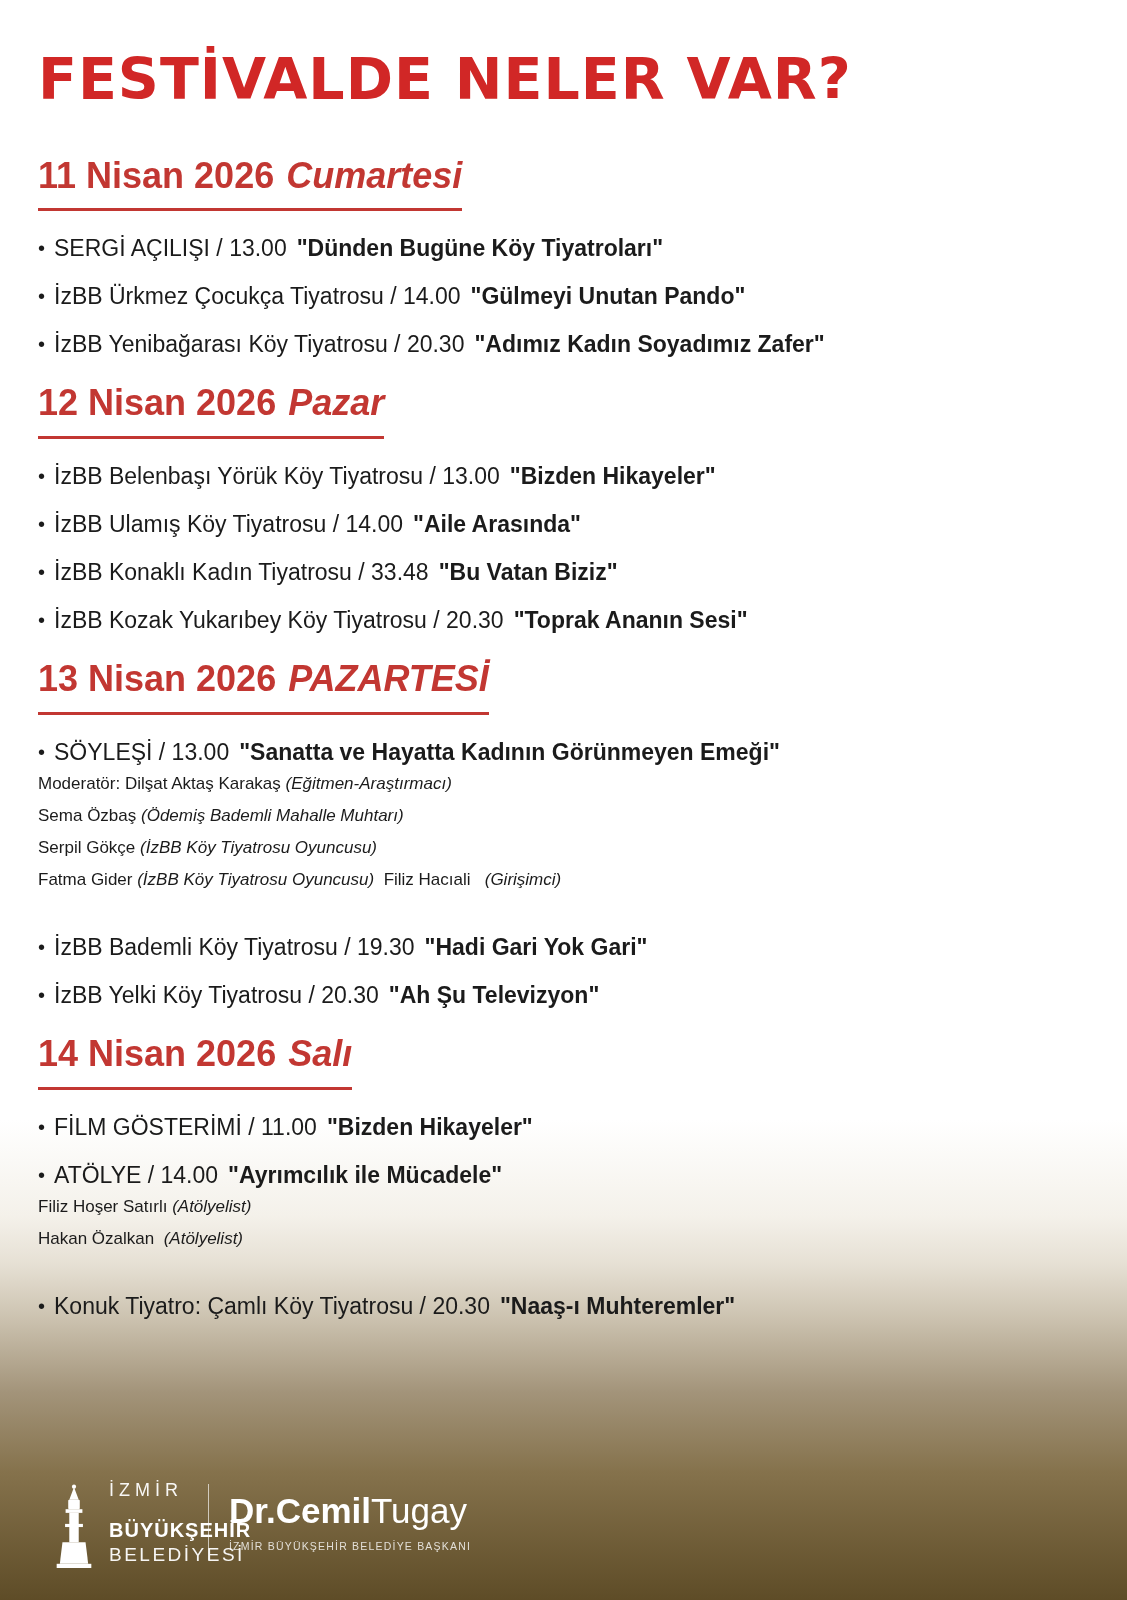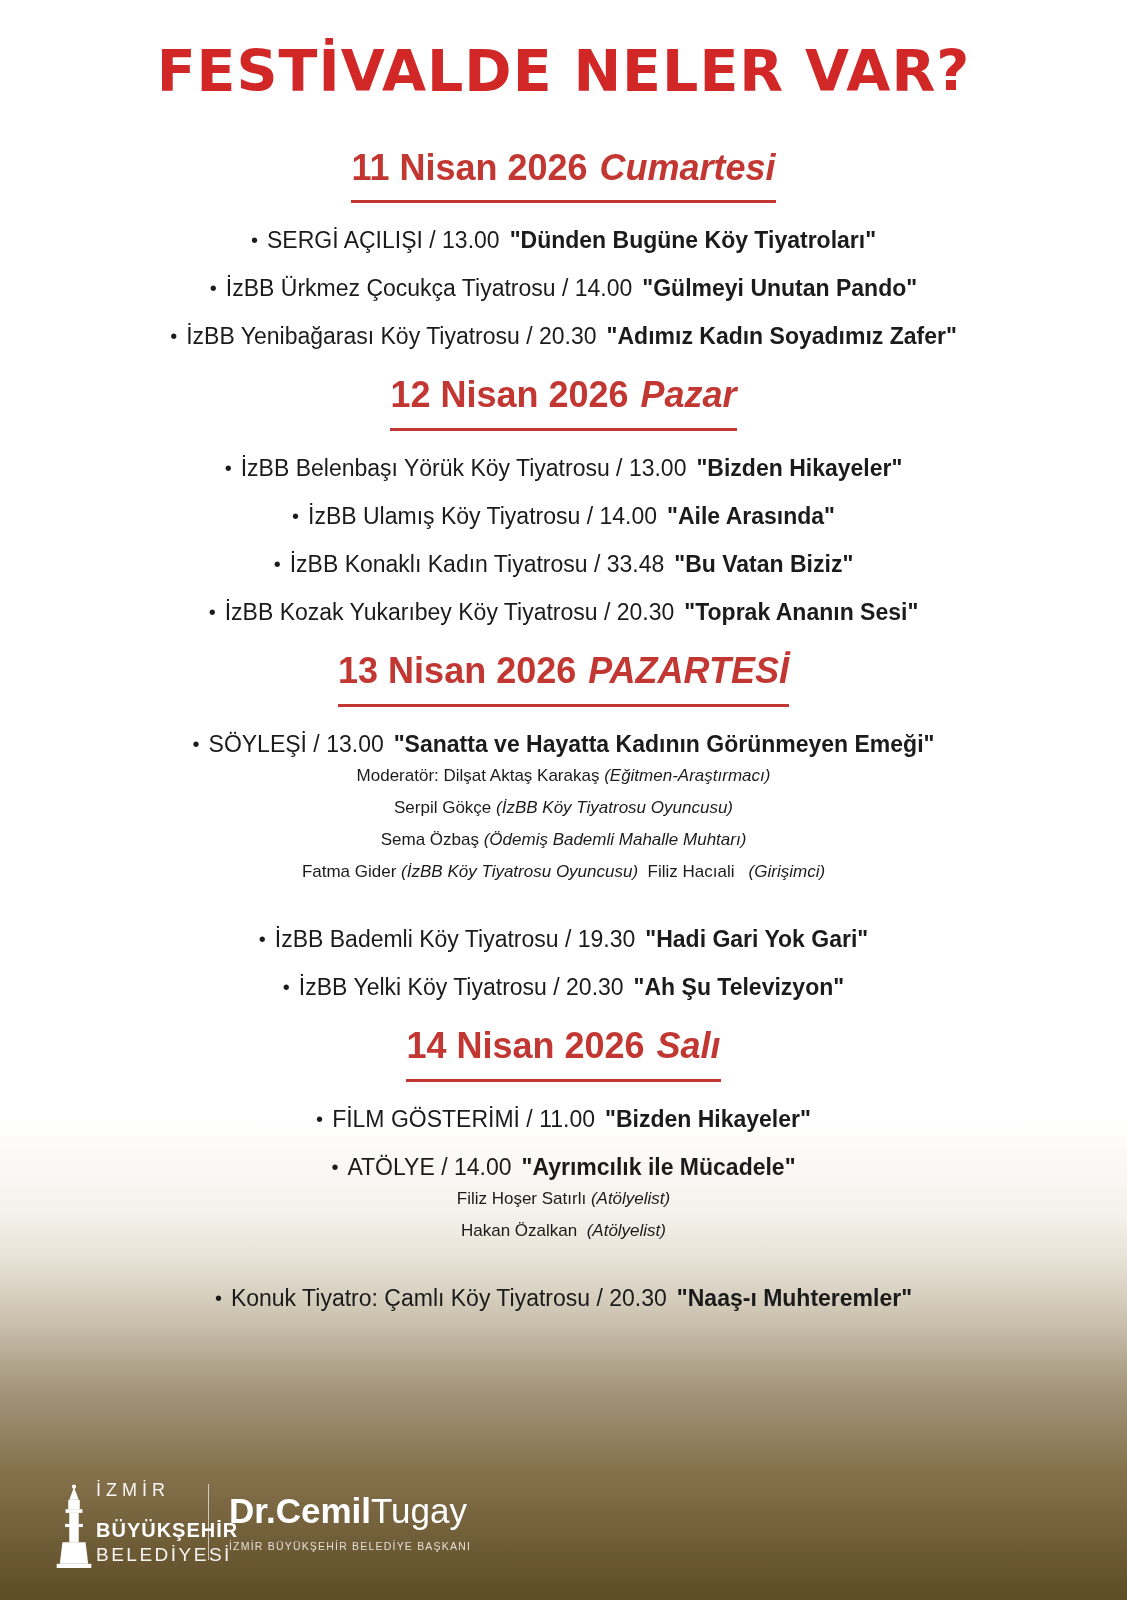--- a/index.html
+++ b/index.html
@@ -16,21 +16,21 @@
     width:1127px;height:1600px;
     margin:0 auto;
     overflow:hidden;
     font-family:"Liberation Sans",sans-serif;
     background:linear-gradient(180deg,
       #ffffff 0%, #ffffff 70%,
       #f4f1ea 76%, #e6e0d4 79%,
       #cfc6b4 82%, #a3947a 87%,
       #85724c 92%, #5e4c27 100%);
   }
-  .content{position:absolute;top:40px;left:38px;width:1051px;text-align:center;}
+  .content{position:absolute;top:48px;left:38px;width:1051px;}
   .poster-title{
     font-family:"DejaVu Sans",sans-serif;
     font-weight:800;
     font-size:57px;
     letter-spacing:1px;
     color:var(--title-red);
     margin:0 0 46px 0;
     line-height:1.1;
   }
   .section{margin-bottom:24px;}
@@ -47,21 +47,21 @@
   .sec-head .day{font-style:italic;margin-left:12px;}
   .event{margin-bottom:17px;color:var(--body-text);}
   .event.has-details{margin-bottom:36px;}
   .event-line{font-size:23px;line-height:30px;}
   .bullet{margin-right:9px;font-size:20px;position:relative;top:-1px;}
   .etitle{font-weight:bold;margin-left:10px;}
   .detail-line{font-size:17px;line-height:32px;white-space:pre-wrap;}
   .detail-line .it{font-style:italic;}
   
   .footer{position:absolute;left:0;bottom:0;width:100%;height:180px;}
-  .muni{position:absolute;left:52px;bottom:32px;display:flex;align-items:flex-end;color:#fff;}
+  .muni{position:absolute;left:52px;bottom:32px;display:flex;align-items:flex-end;gap:13px;color:#fff;}
   .muni-tower{display:block;}
   .muni-text{padding-bottom:2px;}
   .muni-line1{font-size:18px;font-weight:400;letter-spacing:5px;opacity:.95;}
   .muni-line2{font-size:20px;font-weight:bold;letter-spacing:1px;margin-top:18px;}
   .muni-line3{font-size:19px;font-weight:400;letter-spacing:2.5px;margin-top:2px;opacity:.95;}
   .footer-divider{position:absolute;left:208px;bottom:40px;width:1px;height:76px;background:rgba(255,255,255,.65);}
   .mayor{position:absolute;left:229px;bottom:48px;color:#fff;}
   .mayor-name{font-size:35px;line-height:1;}
   .mayor-prefix{font-weight:600;}
   .mayor-bold{font-weight:800;}
@@ -88,22 +88,22 @@
           </div><div class="event">
             <div class="event-line"><span class="bullet">•</span><span class="lead">İzBB Ulamış Köy Tiyatrosu / 14.00</span><span class="etitle">"Aile Arasında"</span></div>
           </div><div class="event">
             <div class="event-line"><span class="bullet">•</span><span class="lead">İzBB Konaklı Kadın Tiyatrosu / 33.48</span><span class="etitle">"Bu Vatan Biziz"</span></div>
           </div><div class="event">
             <div class="event-line"><span class="bullet">•</span><span class="lead">İzBB Kozak Yukarıbey Köy Tiyatrosu / 20.30</span><span class="etitle">"Toprak Ananın Sesi"</span></div>
           </div></div>
         <div class="section"><div class="sec-head"><span class="date">13 Nisan 2026</span><span class="day">PAZARTESİ</span></div><div class="event has-details">
             <div class="event-line"><span class="bullet">•</span><span class="lead">SÖYLEŞİ / 13.00</span><span class="etitle">"Sanatta ve Hayatta Kadının Görünmeyen Emeği"</span></div>
             <div class="detail-line"><span class="nr">Moderatör: Dilşat Aktaş Karakaş </span><span class="it">(Eğitmen-Araştırmacı)</span></div>
+            <div class="detail-line"><span class="nr">Sema Özbaş </span><span class="it">(Ödemiş Bademli Mahalle Muhtarı)</span></div>
             <div class="detail-line"><span class="nr">Serpil Gökçe </span><span class="it">(İzBB Köy Tiyatrosu Oyuncusu)</span></div>
-            <div class="detail-line"><span class="nr">Sema Özbaş </span><span class="it">(Ödemiş Bademli Mahalle Muhtarı)</span></div>
             <div class="detail-line"><span class="nr">Fatma Gider </span><span class="it">(İzBB Köy Tiyatrosu Oyuncusu)</span><span class="nr">  Filiz Hacıali </span><span class="it">  (Girişimci)</span></div>
           </div><div class="event">
             <div class="event-line"><span class="bullet">•</span><span class="lead">İzBB Bademli Köy Tiyatrosu / 19.30</span><span class="etitle">"Hadi Gari Yok Gari"</span></div>
           </div><div class="event">
             <div class="event-line"><span class="bullet">•</span><span class="lead">İzBB Yelki Köy Tiyatrosu / 20.30</span><span class="etitle">"Ah Şu Televizyon"</span></div>
           </div></div>
         <div class="section"><div class="sec-head"><span class="date">14 Nisan 2026</span><span class="day">Salı</span></div><div class="event">
             <div class="event-line"><span class="bullet">•</span><span class="lead">FİLM GÖSTERİMİ / 11.00</span><span class="etitle">"Bizden Hikayeler"</span></div>
           </div><div class="event has-details">
             <div class="event-line"><span class="bullet">•</span><span class="lead">ATÖLYE / 14.00</span><span class="etitle">"Ayrımcılık ile Mücadele"</span></div>

